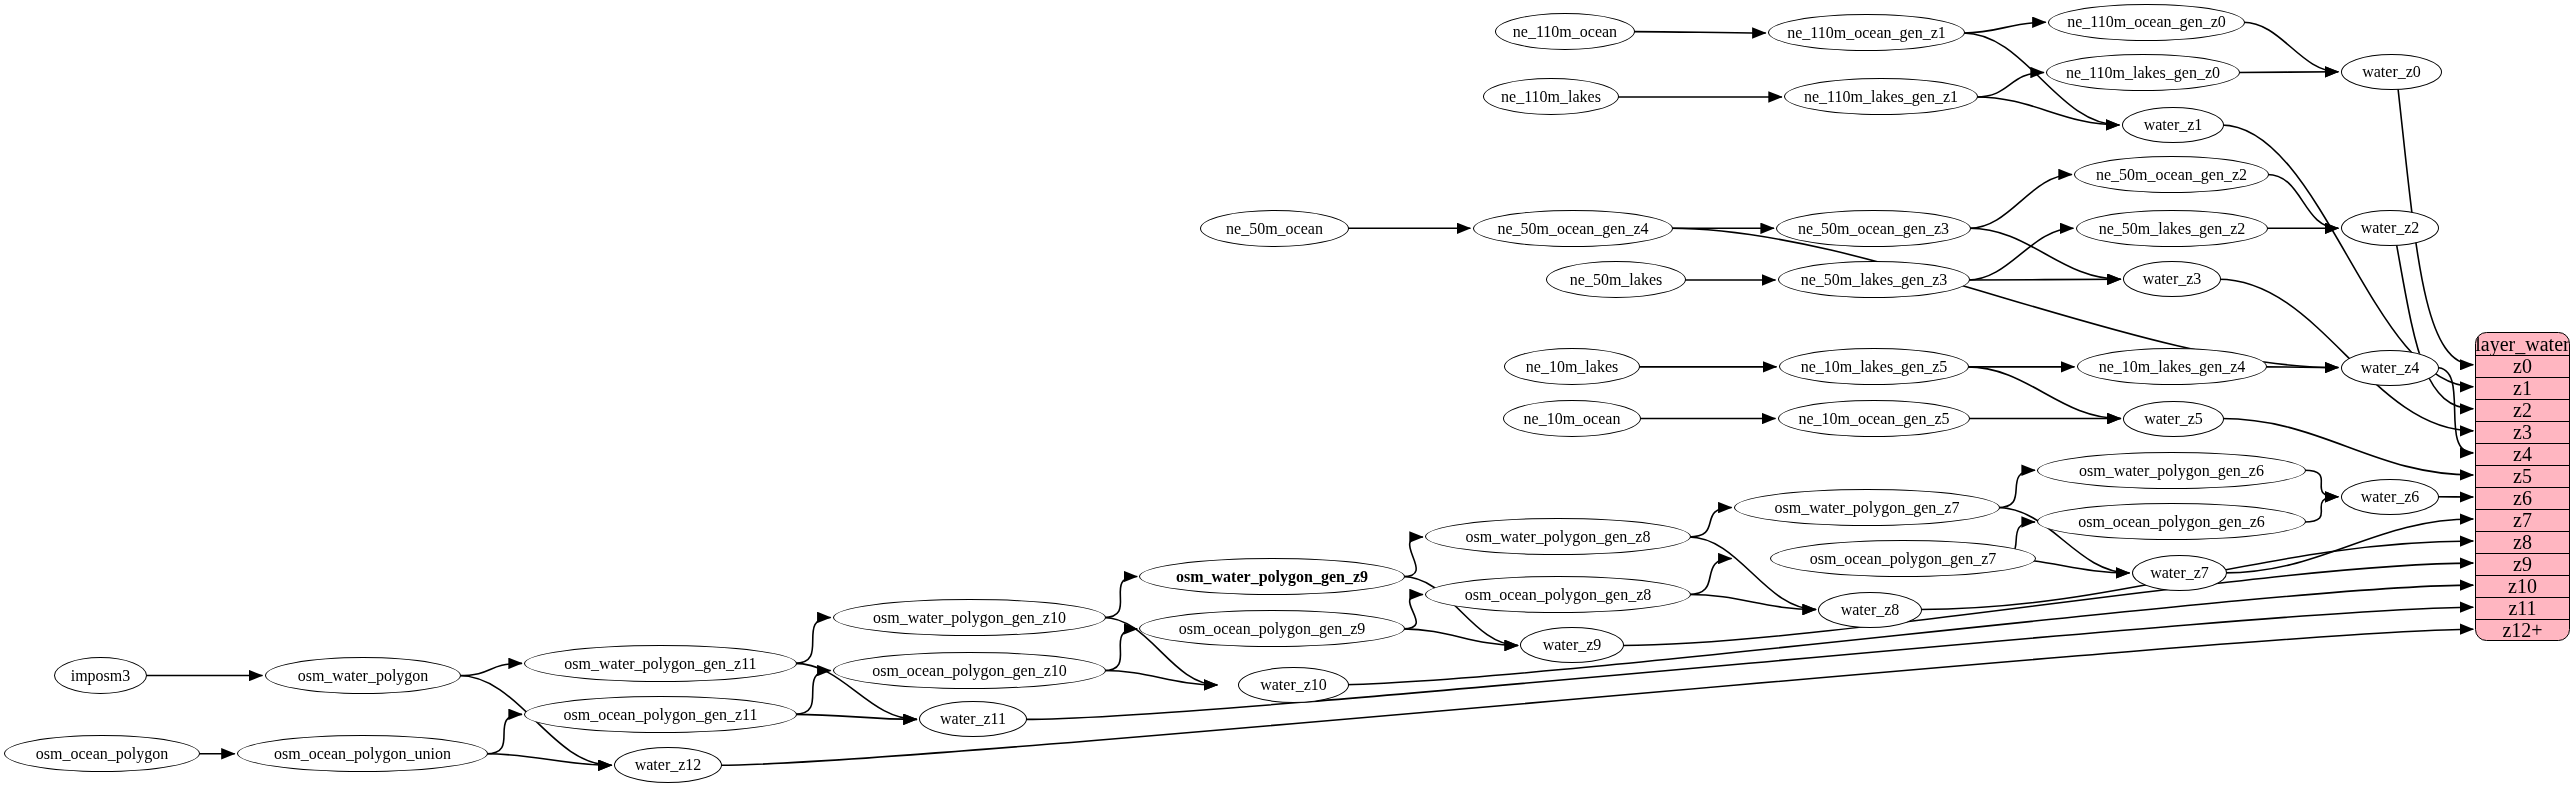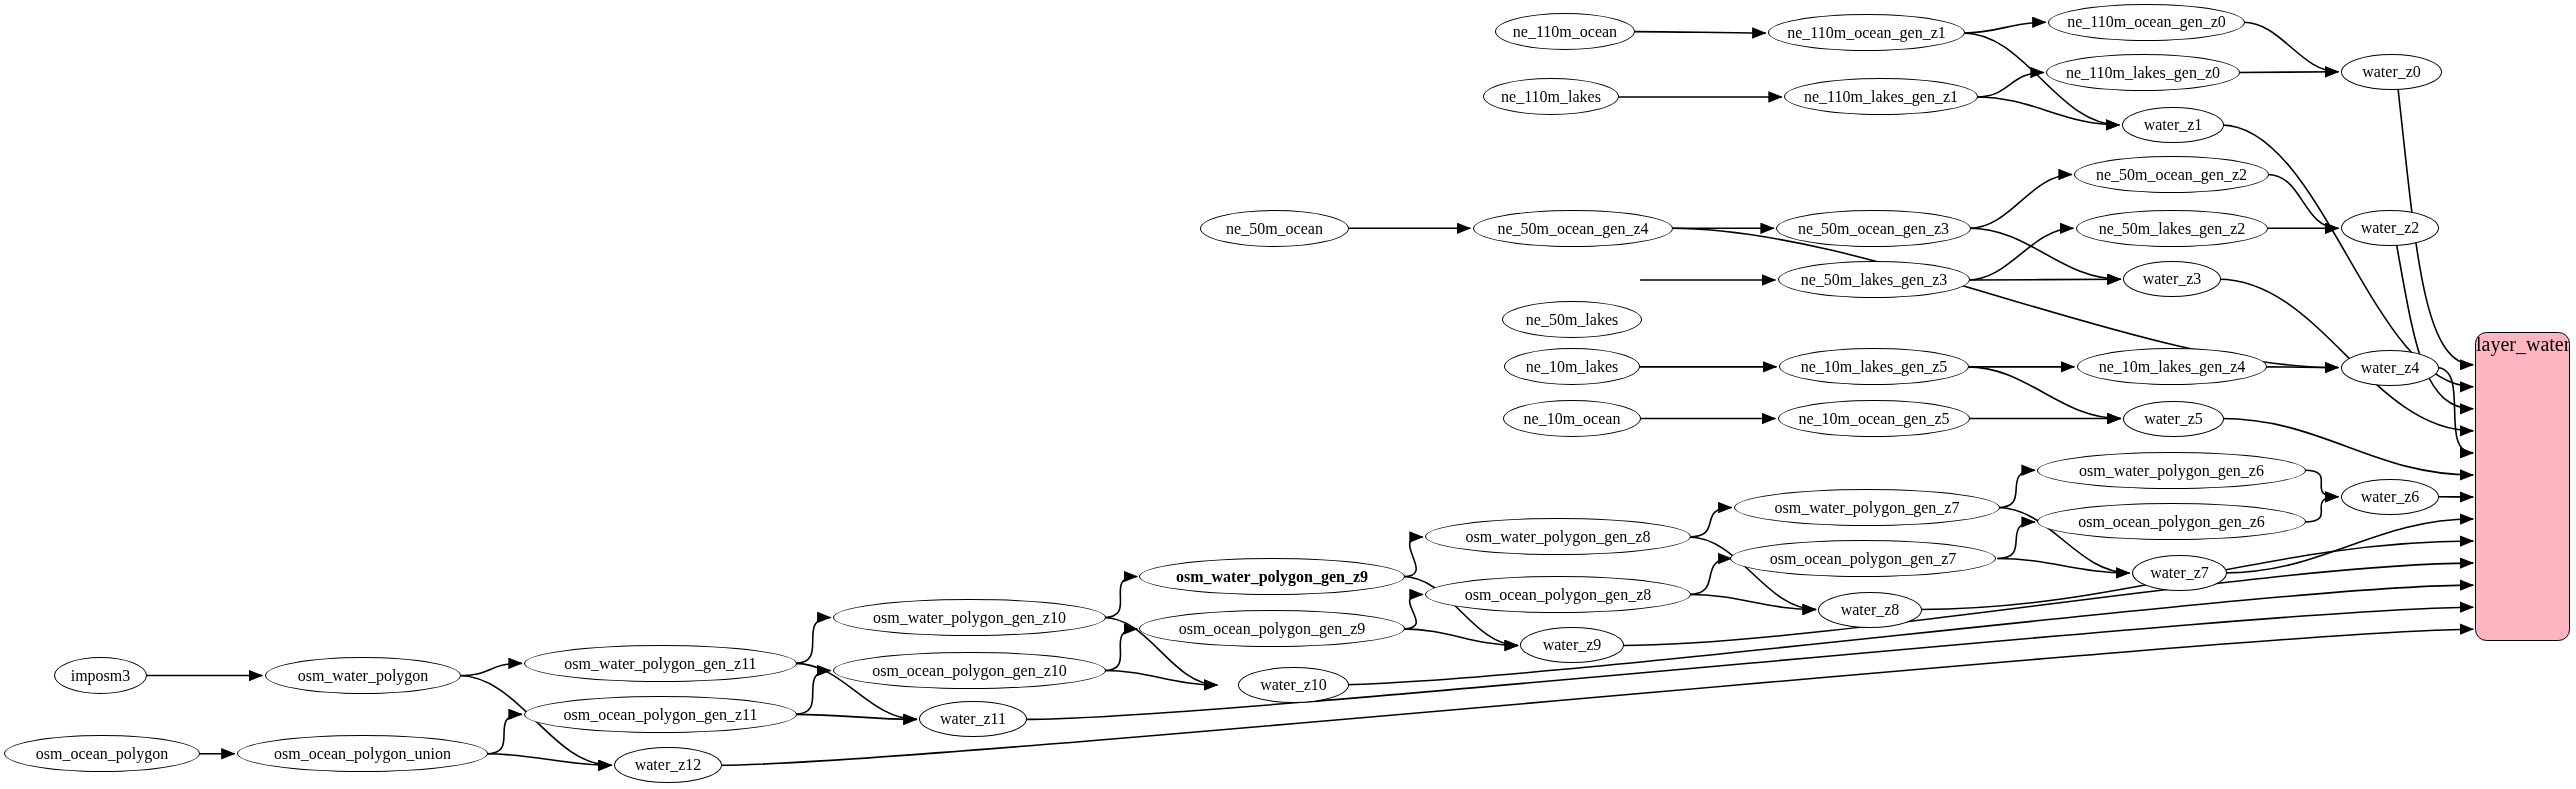--- a/index.html
+++ b/index.html
@@ -22,21 +22,21 @@
     box-sizing:border-box;
     z-index:2;
   }
   #layer-table{
     position:absolute;
     box-sizing:border-box;
     border:1.4px solid #000000;
     border-radius:11.5px;
     background:#ffb6c1;
     z-index:3;
-    display:flex;flex-direction:row;
+    display:flex;flex-direction:column;
     overflow:hidden;
   }
   .tcell{
     display:flex;align-items:center;justify-content:center;
     font-size:20px;color:#000000;
     border-top:1.4px solid #000000;
     box-sizing:border-box;
   }
   .tcell:first-child{border-top:none;}
 </style>
@@ -143,21 +143,21 @@
       </div>
       <div class="node" style="left: 2122px; top: 107px; width: 102px; height: 36px;">
         <span>water_z1</span>
       </div>
       <div class="node" style="left: 1200px; top: 210px; width: 149px; height: 37px;">
         <span>ne_50m_ocean</span>
       </div>
       <div class="node" style="left: 1473px; top: 210px; width: 200px; height: 37px;">
         <span>ne_50m_ocean_gen_z4</span>
       </div>
-      <div class="node" style="left: 1502px; top: 261px; width: 140px; height: 37px; margin-top: 40px;">
+      <div class="node" style="left: 1546px; top: 261px; width: 140px; height: 37px;">
         <span>ne_50m_lakes</span>
       </div>
       <div class="node" style="left: 1776px; top: 210px; width: 195px; height: 37px;">
         <span>ne_50m_ocean_gen_z3</span>
       </div>
       <div class="node" style="left: 1778px; top: 261px; width: 192px; height: 37px;">
         <span>ne_50m_lakes_gen_z3</span>
       </div>
       <div class="node" style="left: 2074px; top: 156px; width: 195px; height: 37px;">
         <span>ne_50m_ocean_gen_z2</span>
@@ -236,21 +236,21 @@
       </div>
       <div class="node" style="left: 1425px; top: 576px; width: 266px; height: 37px;">
         <span>osm_ocean_polygon_gen_z8</span>
       </div>
       <div class="node" style="left: 1520px; top: 627px; width: 104px; height: 36px;">
         <span>water_z9</span>
       </div>
       <div class="node" style="left: 1734px; top: 489px; width: 266px; height: 37px;">
         <span>osm_water_polygon_gen_z7</span>
       </div>
-      <div class="node" style="left: 1730px; top: 540px; width: 266px; height: 37px;">
+      <div class="node" style="left: 1770px; top: 540px; width: 266px; height: 37px;">
         <span>osm_ocean_polygon_gen_z7</span>
       </div>
       <div class="node" style="left: 1818px; top: 592px; width: 104px; height: 36px;">
         <span>water_z8</span>
       </div>
       <div class="node" style="left: 2037px; top: 452px; width: 269px; height: 37px;">
         <span>osm_water_polygon_gen_z6</span>
       </div>
       <div class="node" style="left: 2037px; top: 503px; width: 269px; height: 37px;">
         <span>osm_ocean_polygon_gen_z6</span>

